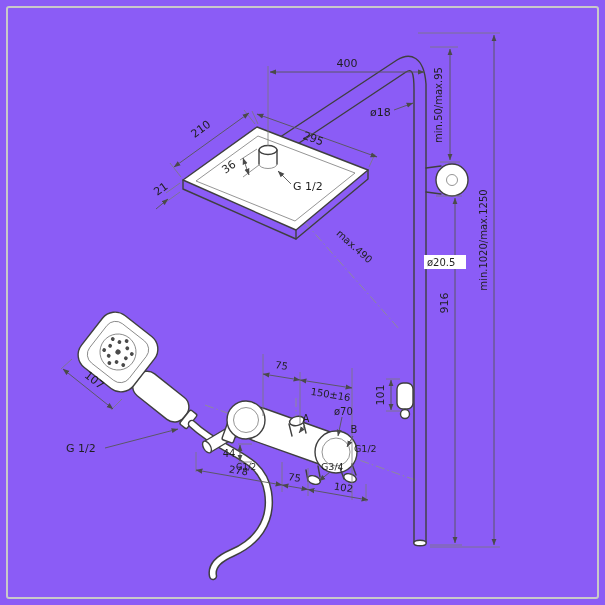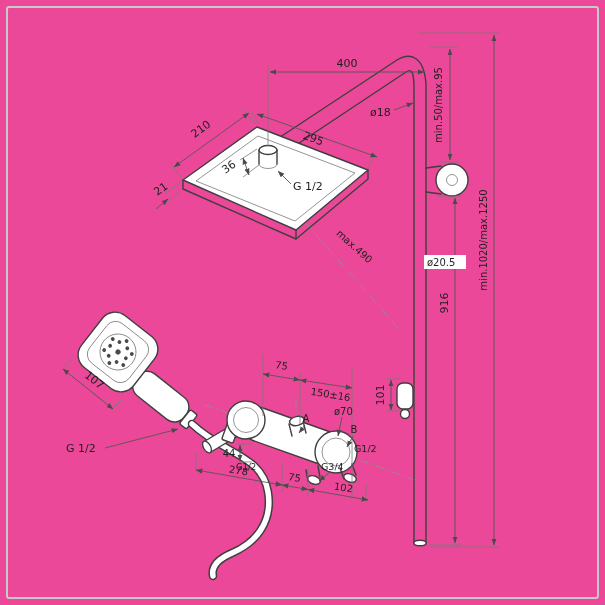--- a/index.html
+++ b/index.html
@@ -1,16 +1,16 @@
 <!DOCTYPE html>
 <html><head>
 <meta charset="utf-8">
 <style>
   html,body{margin:0;padding:0;background:#fff;}
-  #stage{position:relative;width:605px;height:605px;background:#ec4899;overflow:hidden;}
+  #stage{position:relative;width:605px;height:605px;background:#8b5cf6;overflow:hidden;}
   svg{display:block;}
   .ln{fill:none;stroke:#3f3f3f;stroke-width:1.4;stroke-linejoin:round;stroke-linecap:round}
   .fw{fill:#ffffff;stroke:#3f3f3f;stroke-width:1.4;stroke-linejoin:round}
   .thin{fill:none;stroke:#7a7a7a;stroke-width:0.8}
   .dim{fill:none;stroke:#565656;stroke-width:0.9}
   .cl{fill:none;stroke:#8f8f8f;stroke-width:0.9;stroke-dasharray:9 3 1.5 3}
   .hoseO{fill:none;stroke:#3f3f3f;stroke-width:8.5;stroke-linecap:round}
   .hoseI{fill:none;stroke:#ffffff;stroke-width:5.5;stroke-linecap:round}
   .dot{fill:#4a4a4a;stroke:none}
   text{font-family:"DejaVu Sans",sans-serif;fill:#1f1f1f;font-size:11px}

